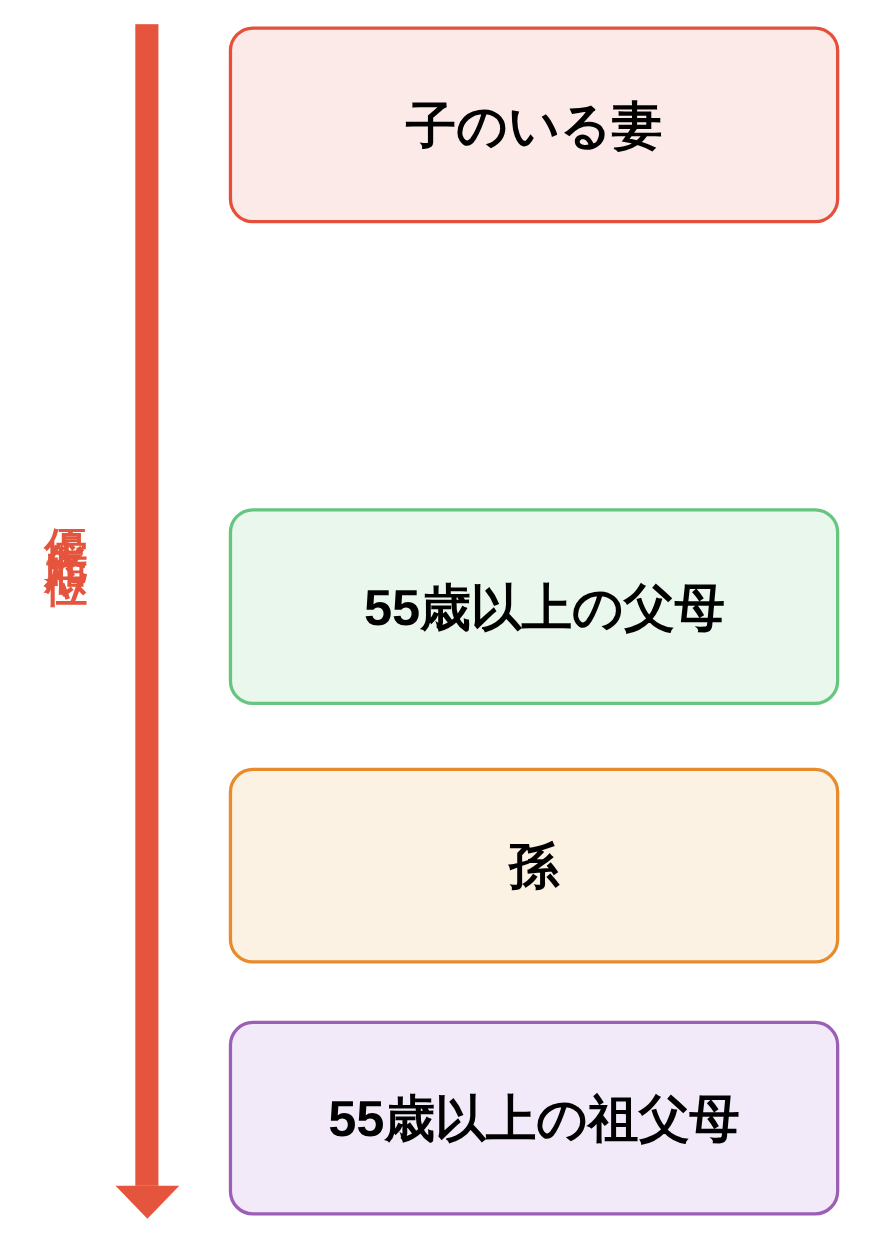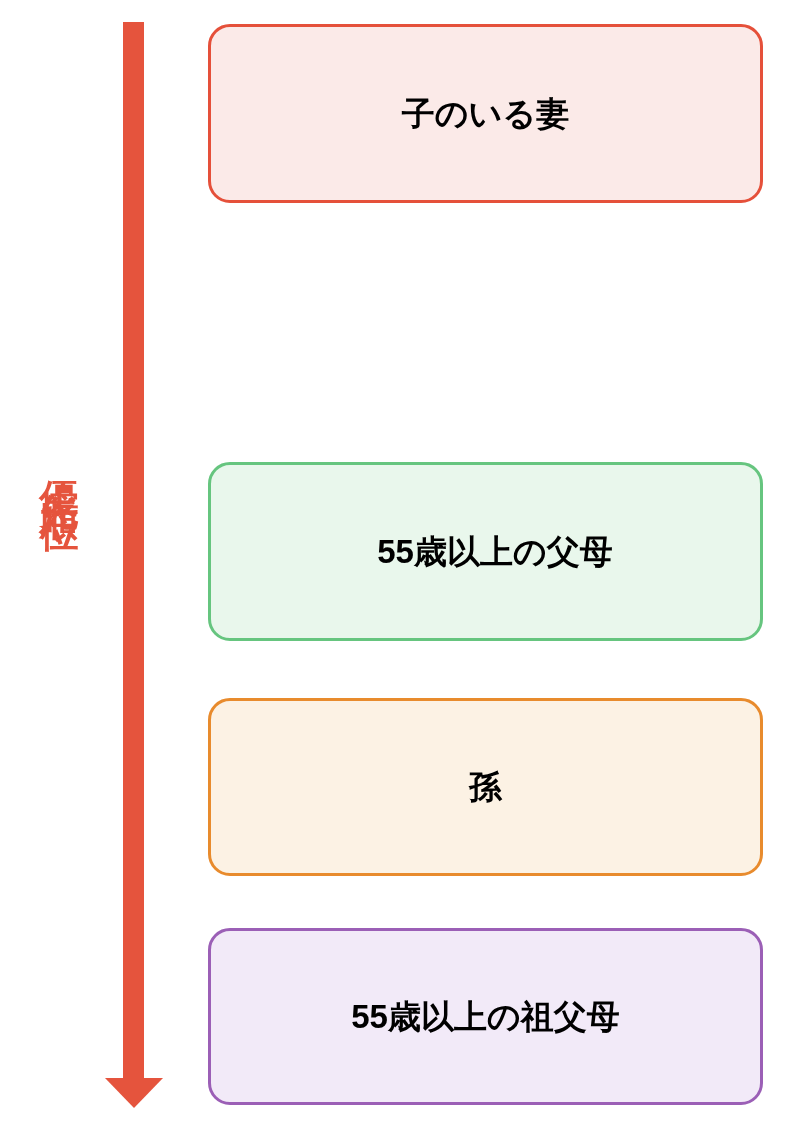--- a/index.html
+++ b/index.html
@@ -55,21 +55,21 @@
     flex-direction: column;
     align-items: center;
     justify-content: center;
   }
   .box1 { top: 24px;  height: 179px; }
   .box2 { top: 242px; height: 181px; }
   .box3 { top: 462px; height: 179px; }
   .box4 { top: 698px; height: 178px; }
   .box5 { top: 928px; height: 177px; }
   .bline {
-    font-size: 33px;
+    font-size: 46px;
     font-weight: bold;
     color: #000000;
     line-height: 48px;
     text-align: center;
     white-space: nowrap;
   }
 </style>
 </head>
 <body>
 

